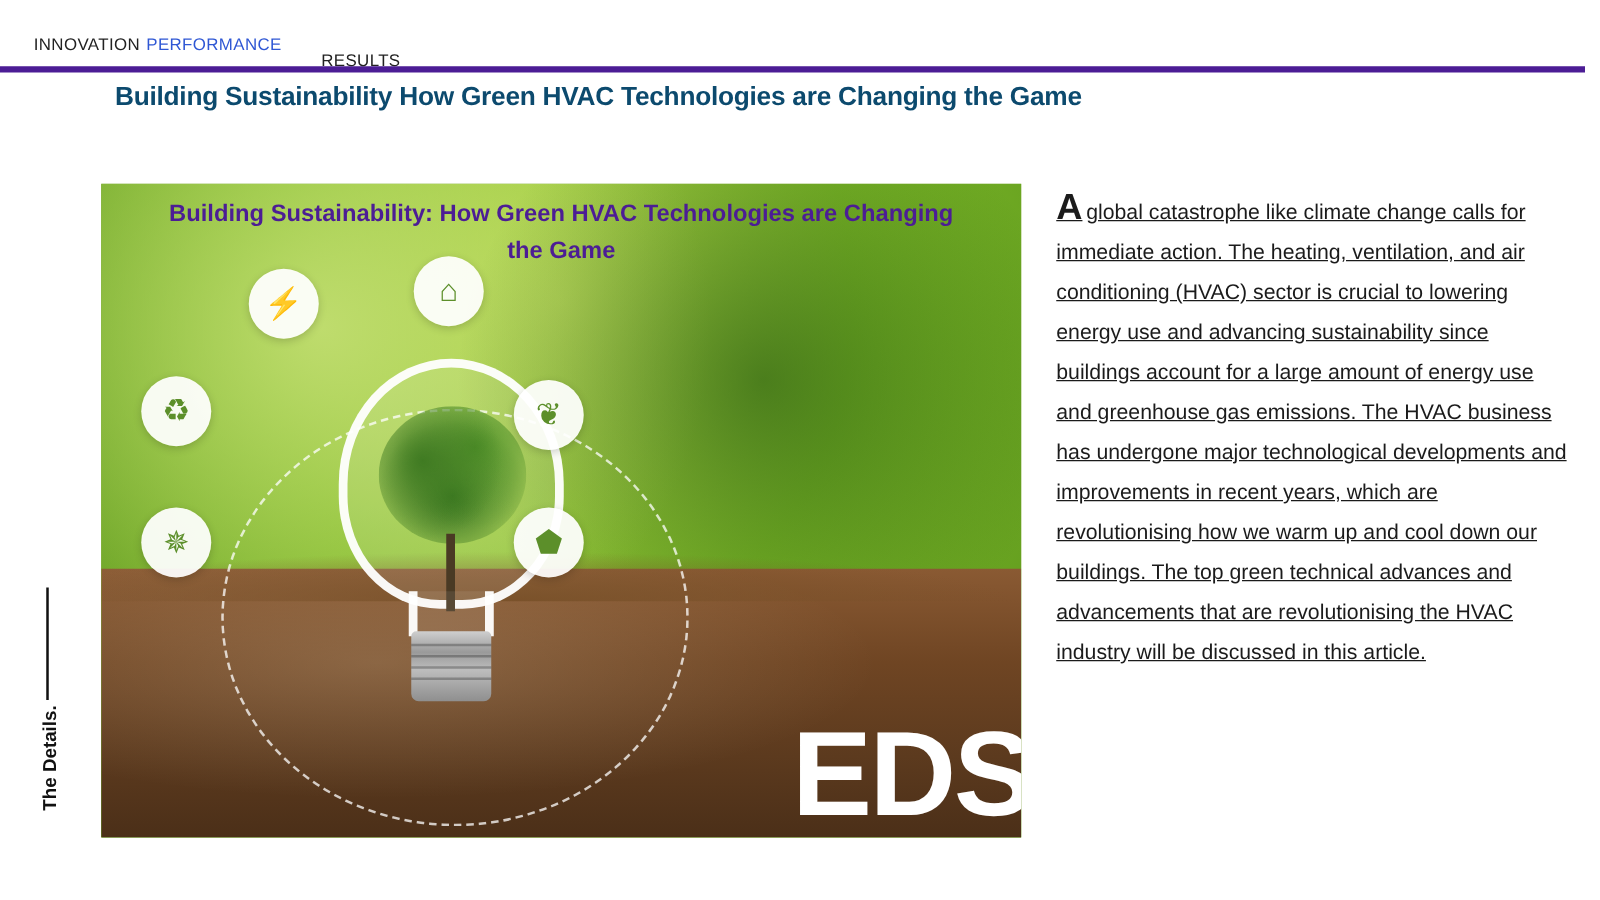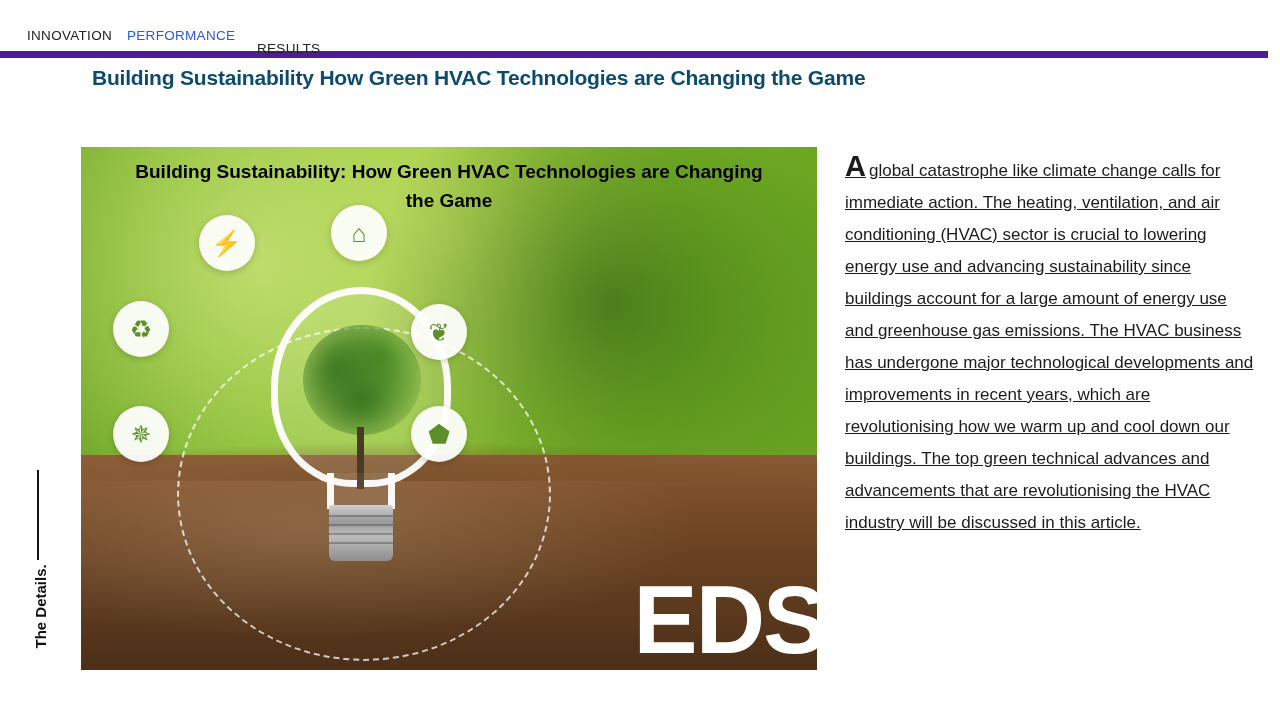--- a/index.html
+++ b/index.html
@@ -16,36 +16,36 @@
   }
 
   
   .topnav {
     position: absolute;
     top: 0;
     left: 0;
     width: 1268px;
     height: 58px;
     background: #ffffff;
-    border-bottom: 7px solid #4c1d95;
+    border-bottom: 5px solid #4c1d95;
     box-sizing: border-box;
   }
   .nav-item {
     position: absolute;
     top: 28px;
     font-size: 13.5px;
     letter-spacing: 0.3px;
     color: #222222;
     white-space: nowrap;
   }
   .nav-item.active {
     color: #2f57d4;
   }
   .nav-innovation { left: 27px; }
-  .nav-performance { left: 127px; }
+  .nav-performance { left: 117px; }
   .nav-results { left: 257px; margin-top: 13px; }
 
   
   .left-rail {
     position: absolute;
     left: 28px;
     top: 470px;
     width: 60px;
     height: 230px;
   }
@@ -123,21 +123,21 @@
   }
   .hero-title {
     position: absolute;
     left: 40px;
     top: 10px;
     width: 656px;
     text-align: center;
     font-size: 19px;
     line-height: 29px;
     font-weight: bold;
-    color: #000000;
+    color: #4c1d95;
   }
 
   
   .bulb {
     position: absolute;
     left: 190px;
     top: 140px;
     width: 180px;
     height: 300px;
   }

